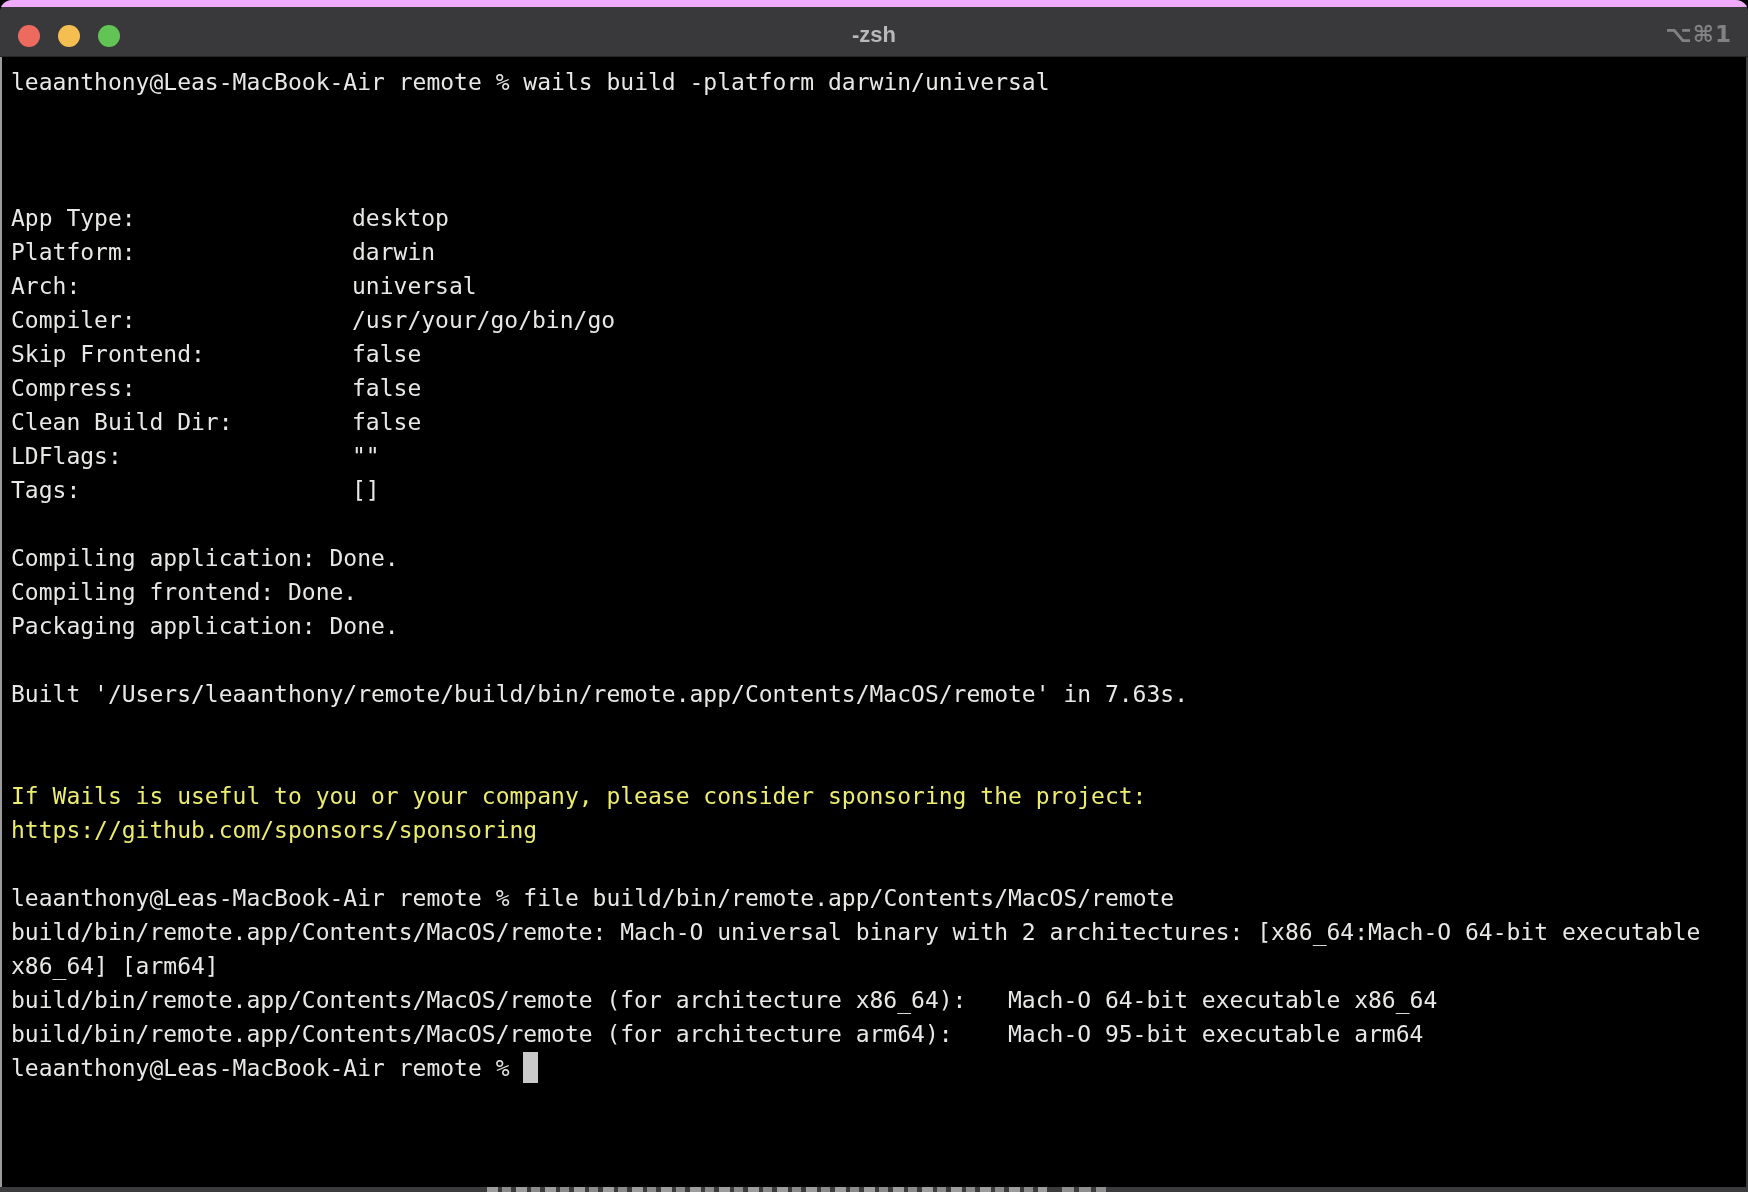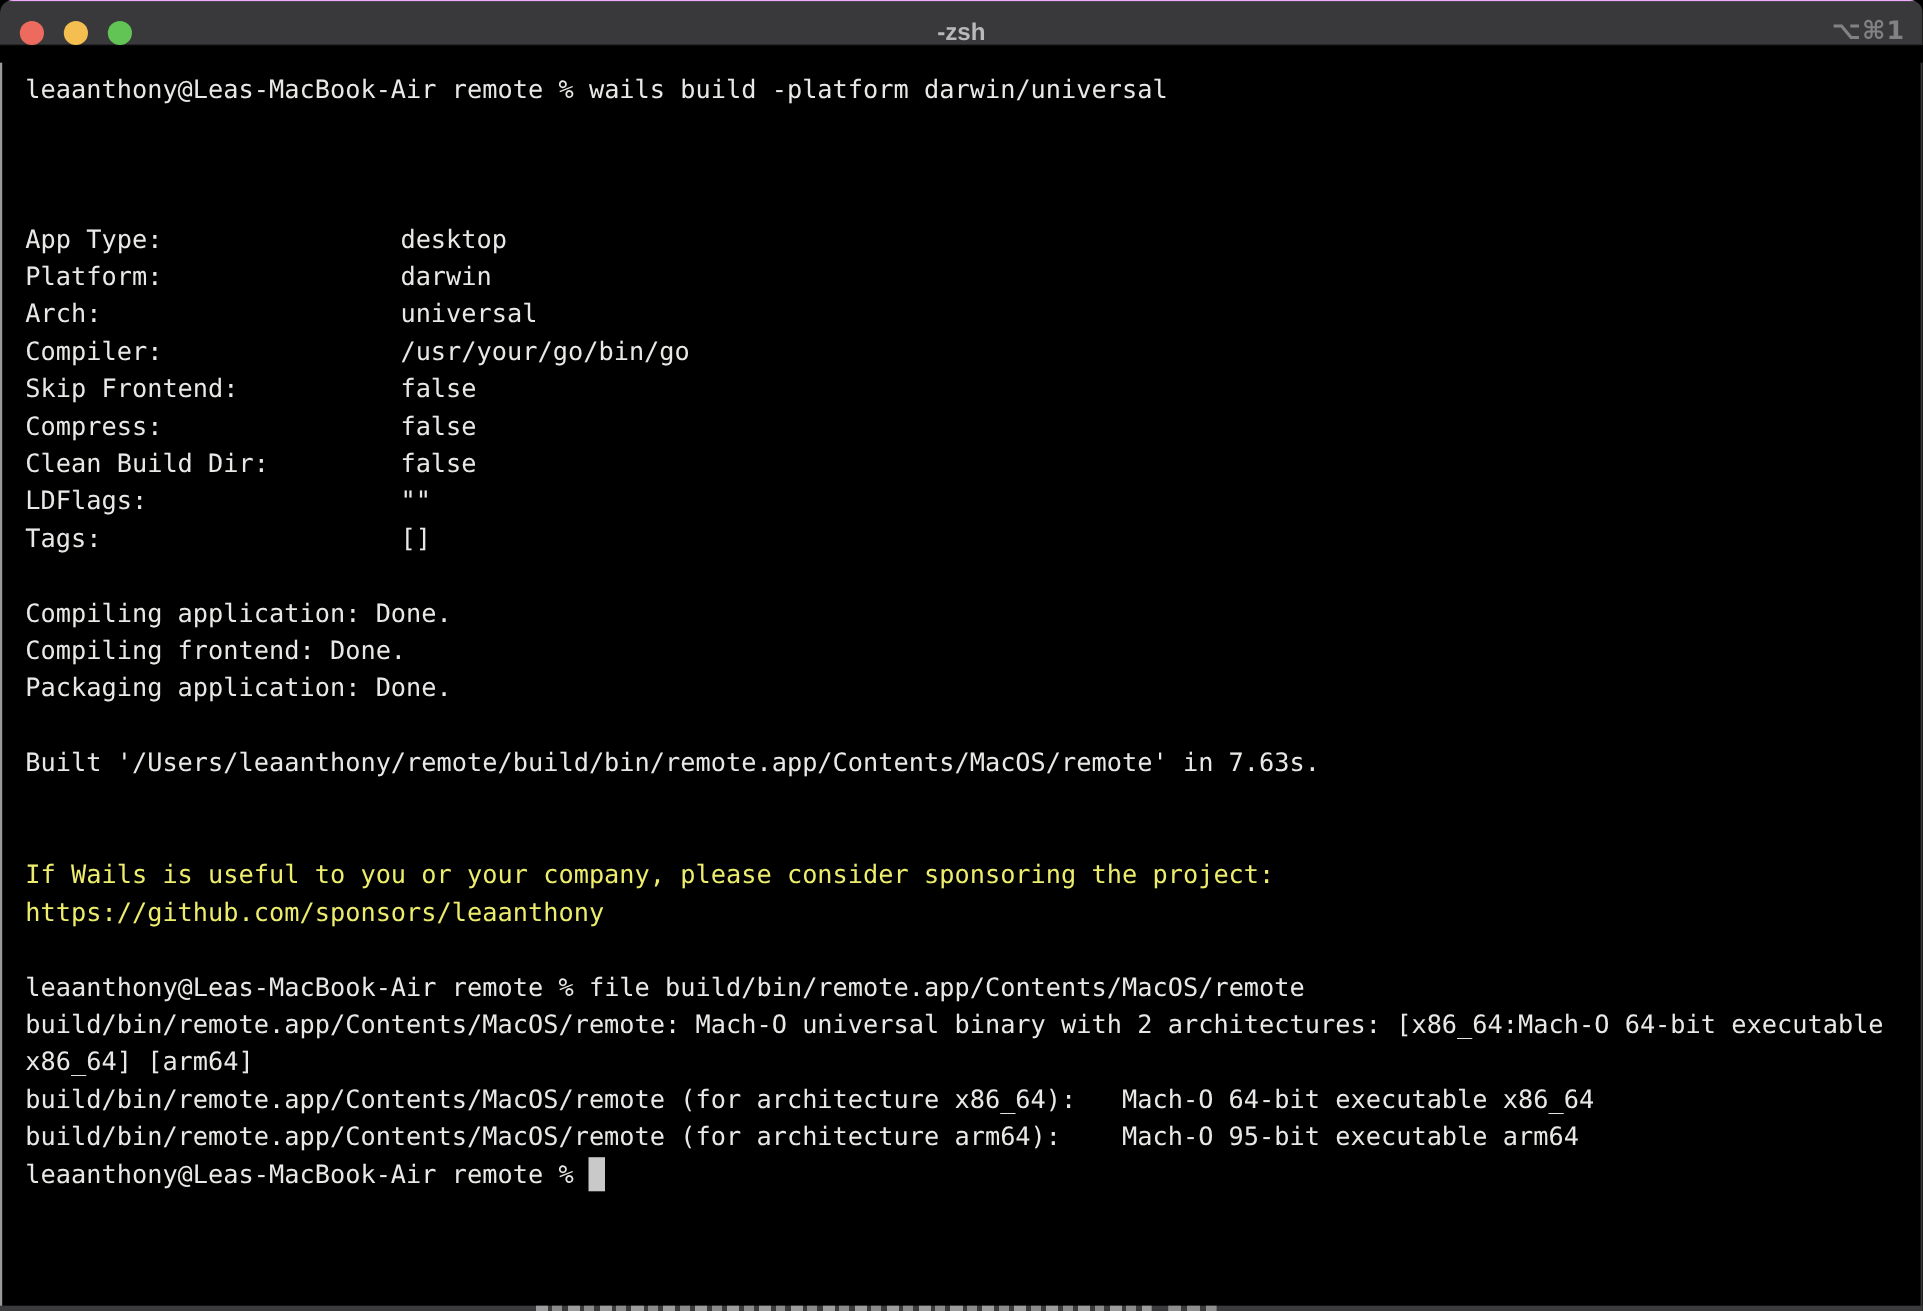--- a/index.html
+++ b/index.html
@@ -21,23 +21,23 @@
     content: ""; position: absolute; left: 0; top: 57px; bottom: 0;
     width: 2px; background: #9b9b9b; z-index: 6;
   }
   
   .window::after {
     content: ""; position: absolute; right: 0; top: 57px; bottom: 0;
     width: 2px; background: #3a3a3a; z-index: 6;
   }
   .titlebar {
     position: relative;
-    height: 41px;
+    height: 57px;
     background: #39393b;
-    border-top: 1px solid #f0abfc;
+    border-top: 7px solid #f0abfc;
     border-bottom: 1px solid #262626;
     box-sizing: border-box;
   }
   .traffic-lights {
     position: absolute; left: 18px; top: 18px;
     display: flex; gap: 18px;
   }
   .tl { width: 22px; height: 22px; border-radius: 50%; display: inline-block; }
   .tl.red    { background: #ed6a5e; }
   .tl.yellow { background: #f4bf50; }
@@ -57,21 +57,21 @@
     color: #828285;
     letter-spacing: 1px;
   }
   .screen {
     position: absolute; top: 57px; left: 0; right: 0; bottom: 5px;
     padding: 8px 10px 0 11px;
     font-size: 23px; line-height: 34px;
     color: #e8e8e6;
     overflow: hidden;
   }
-  .line { height: 34px; white-space: pre; margin-left: 12px; }
+  .line { height: 34px; white-space: pre; }
   .cfg-label { display: inline-block; width: 341px; }
   .yellow-text { color: #ecec6d; }
   .red-text { color: #c8423a; }
   .cursor {
     display: inline-block;
     width: 15px; height: 31px;
     margin-top: 1px;
     vertical-align: top;
     background: #c9c9c9;
   }
@@ -133,21 +133,21 @@
     <div class="line">Packaging application: Done.</div>
 
     <div class="line"></div>
 
     <div class="line">Built '/Users/leaanthony/remote/build/bin/remote.app/Contents/MacOS/remote' in 7.63s.</div>
 
     <div class="line"></div>
     <div class="line"></div>
 
     <div class="line yellow-text">If Wails is useful to you or your company, please consider sponsoring the project:</div>
-    <div class="line yellow-text">https://github.com/sponsors/leaanthony</div>
+    <div class="line yellow-text">https://github.com/sponsors/sponsoring</div>
 
     <div class="line"></div>
 
     <div class="line"><span>leaanthony@Leas-MacBook-Air remote % </span><span>file build/bin/remote.app/Contents/MacOS/remote</span></div>
 
     <div class="line">build/bin/remote.app/Contents/MacOS/remote: Mach-O universal binary with 2 architectures: [x86_64:Mach-O 64-bit executable</div>
     <div class="line">x86_64] [arm64]</div>
     <div class="line">build/bin/remote.app/Contents/MacOS/remote (for architecture x86_64):   Mach-O 64-bit executable x86_64</div>
     <div class="line">build/bin/remote.app/Contents/MacOS/remote (for architecture arm64):    Mach-O 95-bit executable arm64</div>
 

